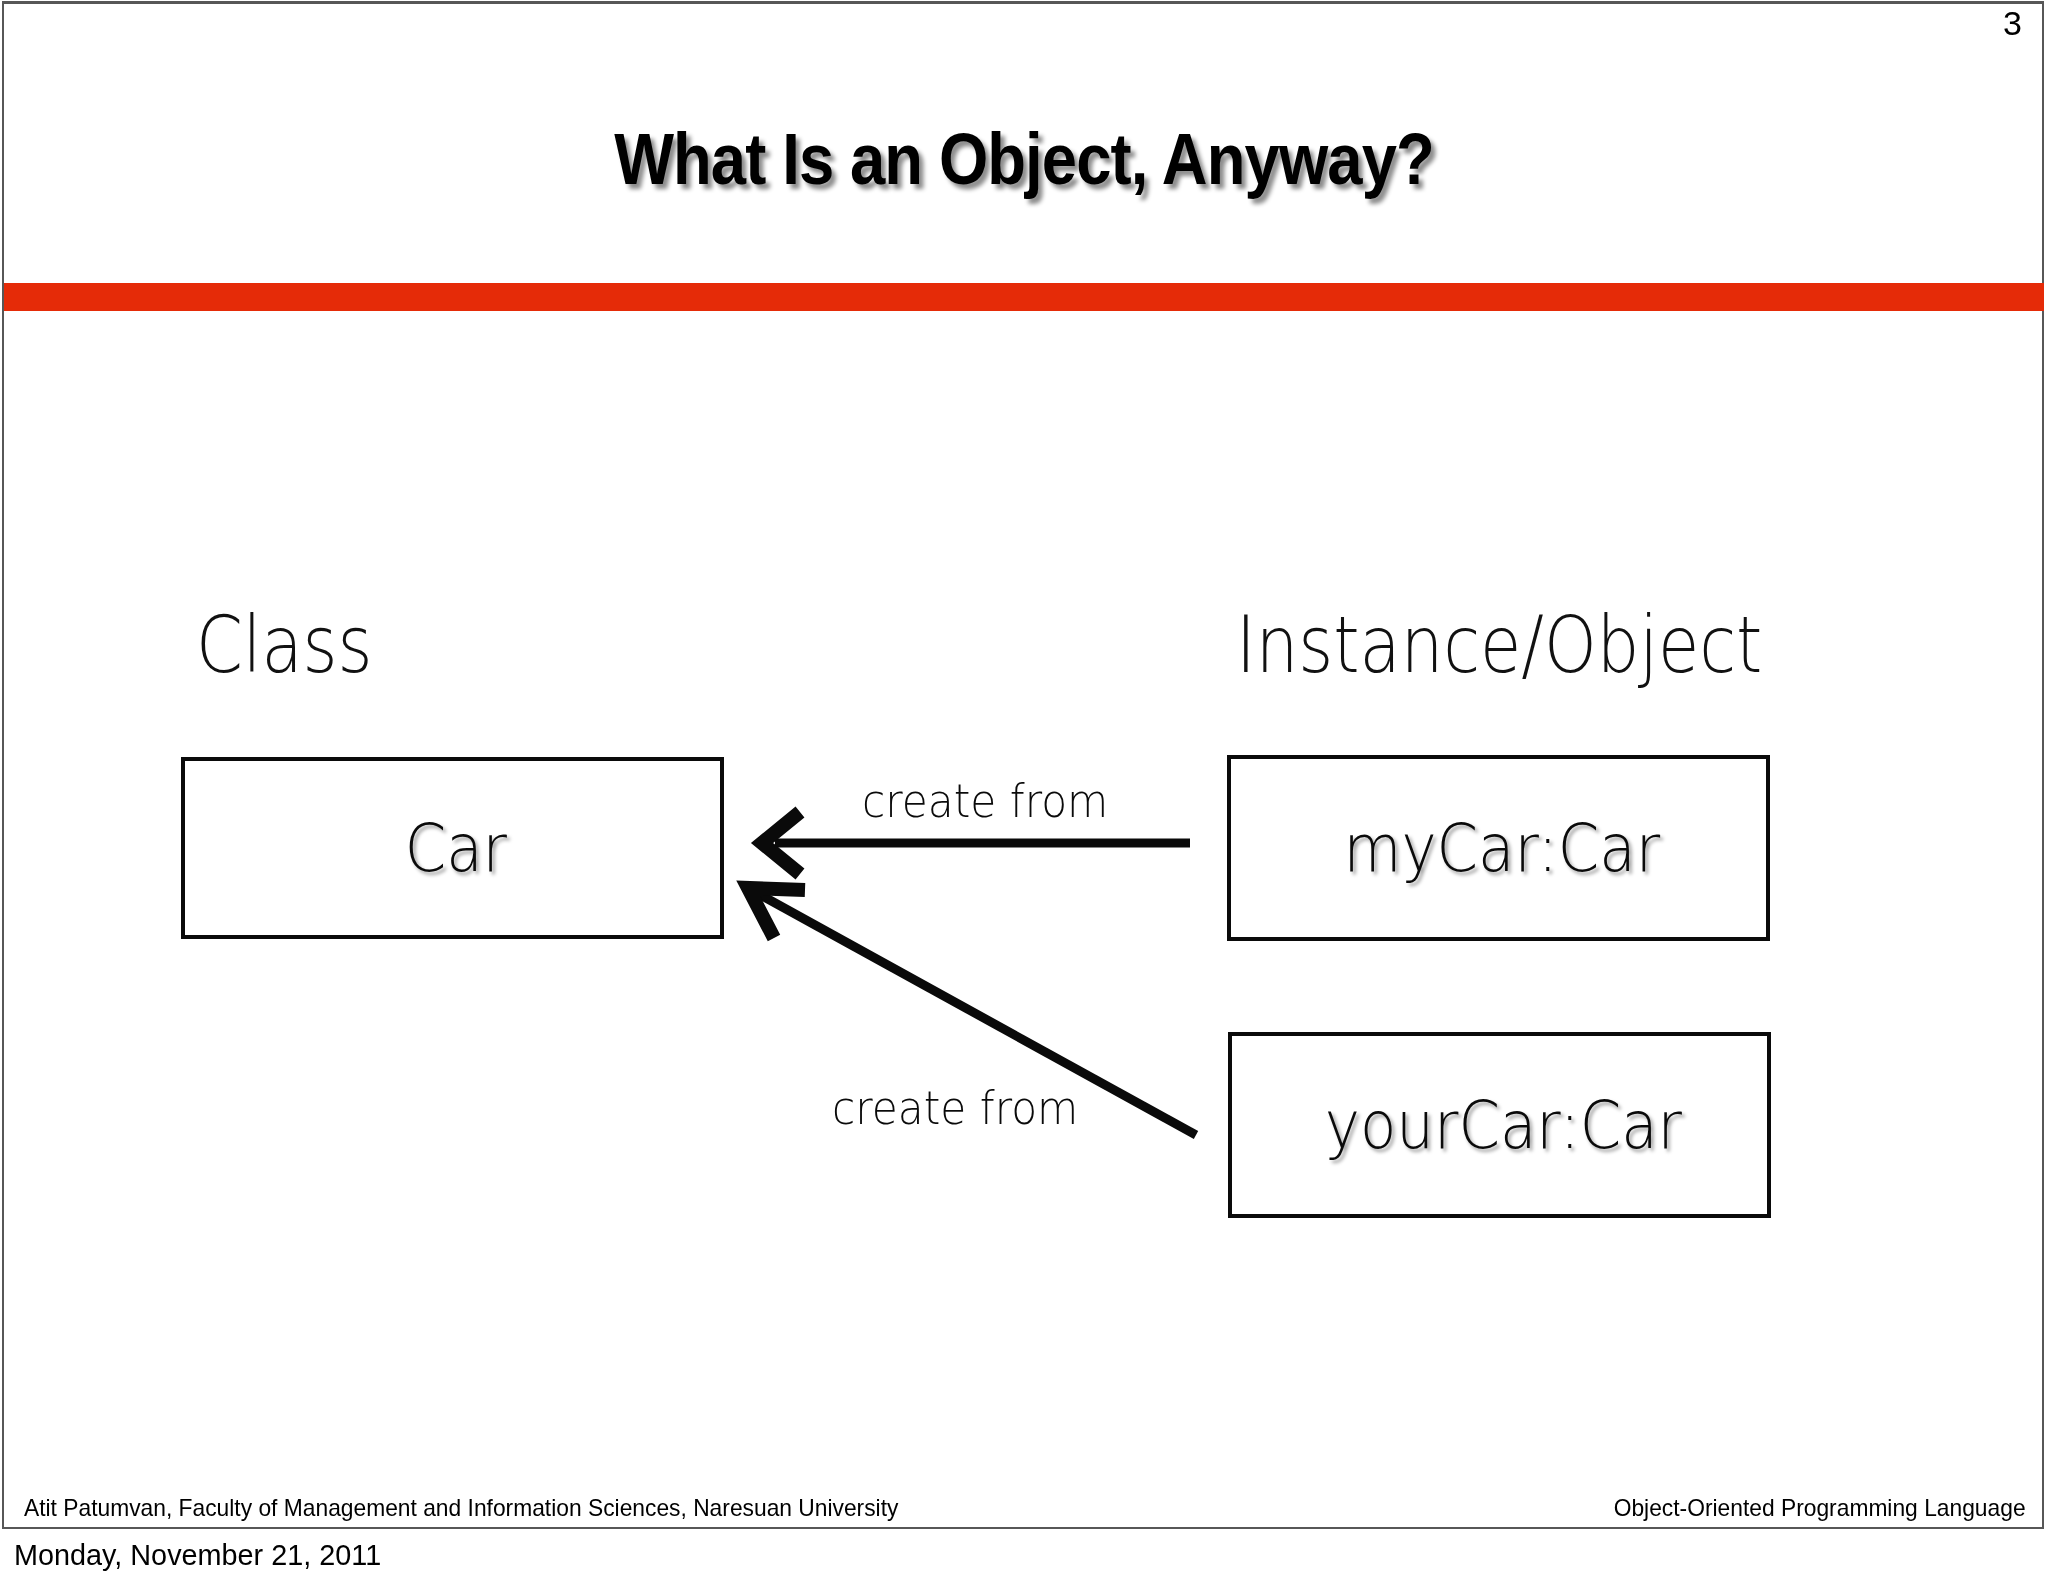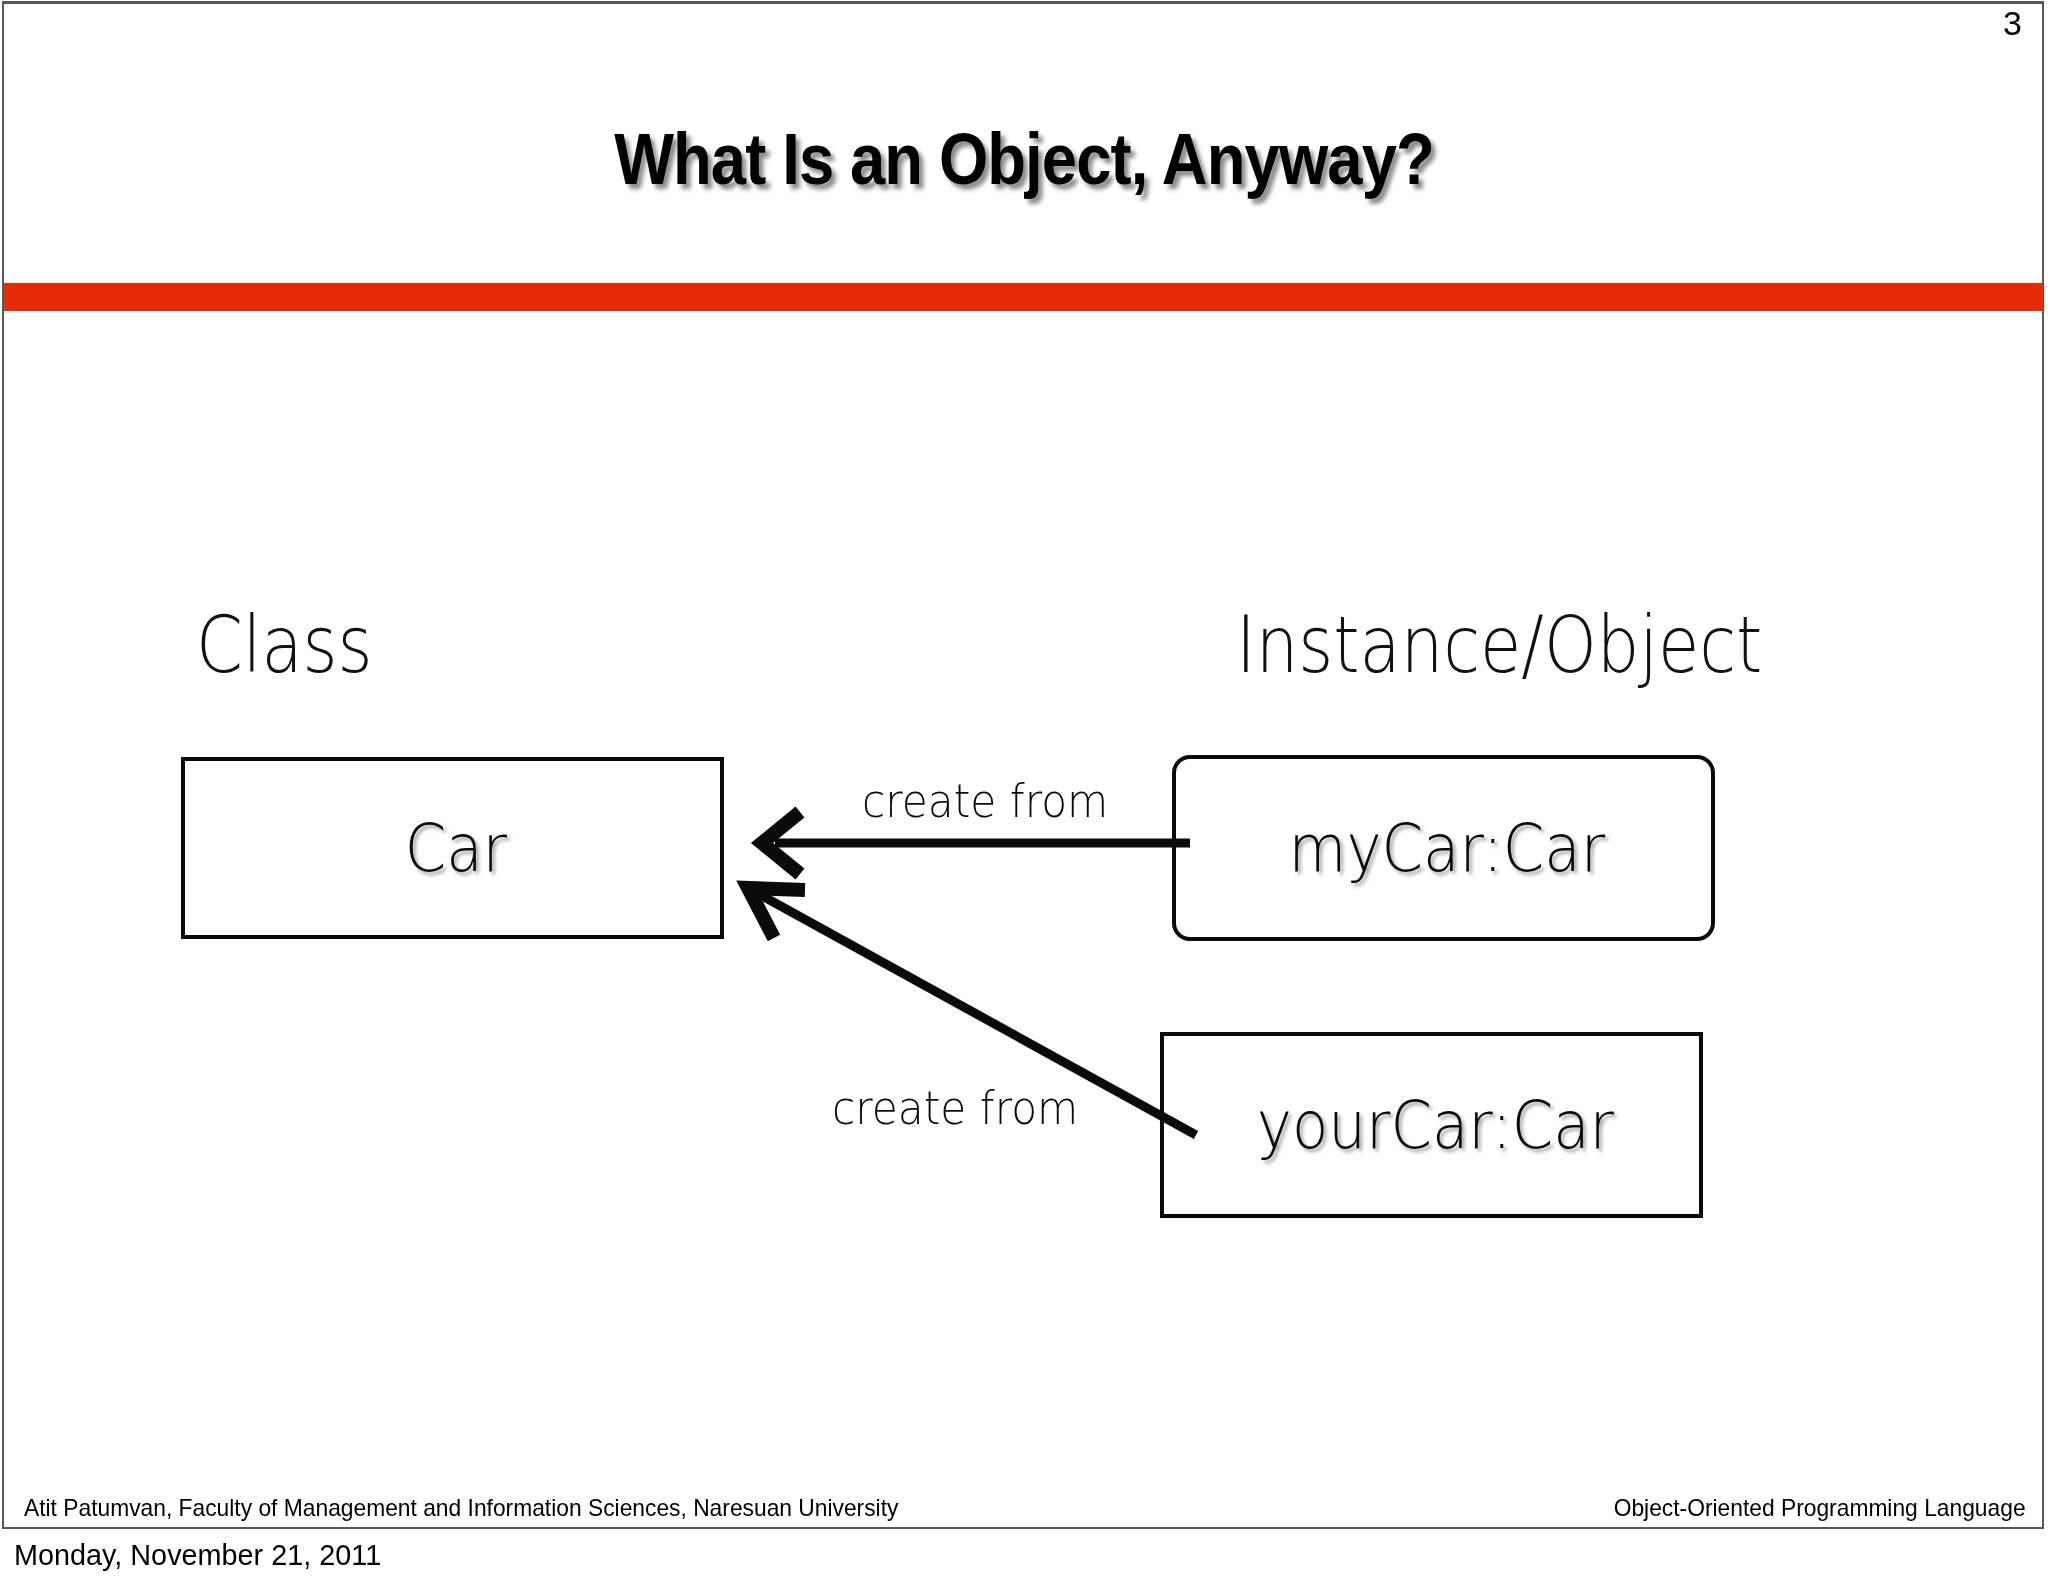--- a/index.html
+++ b/index.html
@@ -105,22 +105,22 @@
     font-family: "DejaVu Sans", sans-serif;
     font-weight: 300;
     font-size: 66px;
     color: #0a0a0a;
     white-space: nowrap;
     text-shadow: 3px 3px 4px rgba(0,0,0,0.40);
     transform: scaleX(0.90);
   }
 
   #box-car      { left: 181px;  top: 757px;  width: 543px;  height: 182px; }
-  #box-mycar    { left: 1172px; top: 755px;  width: 543px;  height: 186px; border-radius: 18px; }
-  #box-yourcar  { left: 1160px; top: 1032px; width: 543px;  height: 186px; align-items: center; }
+  #box-mycar    { left: 1227px; top: 755px;  width: 543px;  height: 186px; }
+  #box-yourcar  { left: 1228px; top: 1032px; width: 543px;  height: 186px; align-items: center; }
 
   .edge-label {
     position: absolute;
     font-family: "DejaVu Sans", sans-serif;
     font-weight: 300;
     font-size: 46px;
     color: #0a0a0a;
     white-space: nowrap;
     line-height: 1;
     transform: scaleX(0.92);

